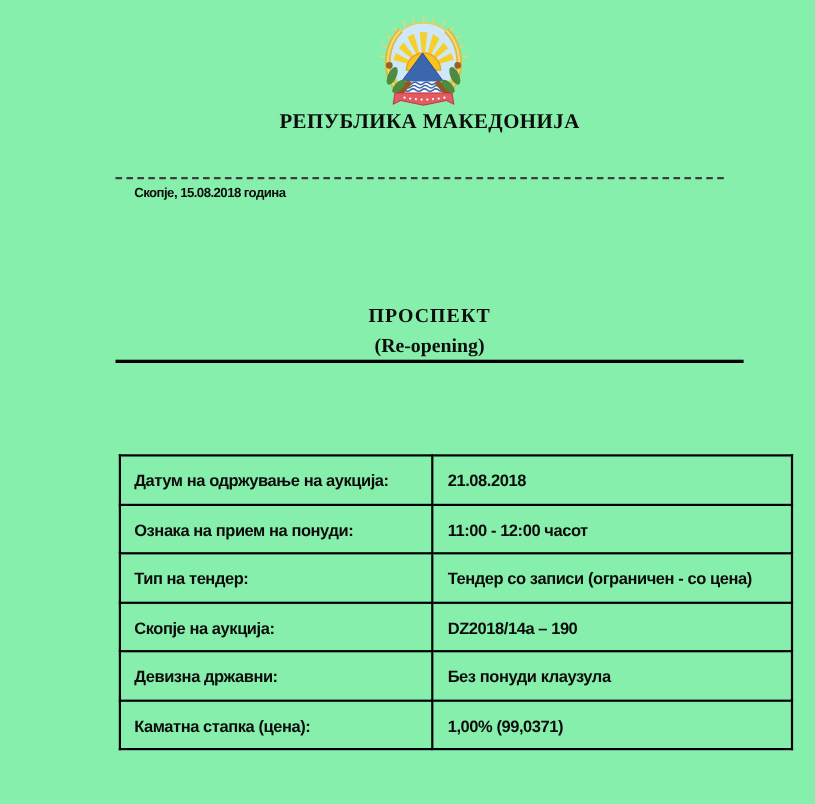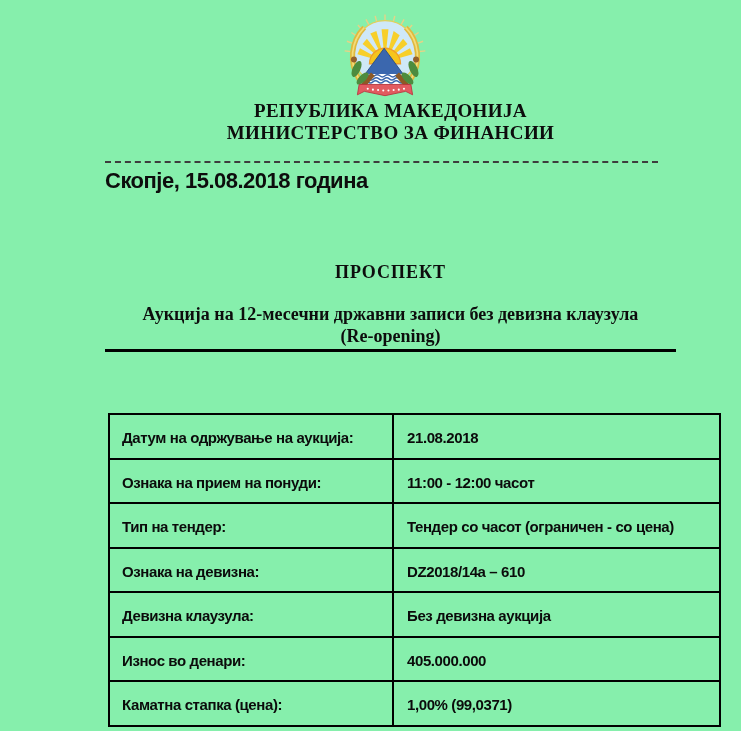--- a/index.html
+++ b/index.html
@@ -11,27 +11,27 @@
   .emblem-wrap{position:absolute;left:341px;top:12px;width:88px;height:88px;}
   .org-heading{
     position:absolute;left:105px;top:100px;width:571px;text-align:center;
     font-weight:bold;font-size:19px;line-height:22px;letter-spacing:.4px;
   }
   
   .dashed-rule{position:absolute;left:105px;top:161px;width:553px;height:0;
     border-top:2px dashed #3d3d3d;}
   
   .dateline{
-    position:absolute;left:105px;top:168px;
+    position:absolute;left:122px;top:168px;
     font-family:"Liberation Sans", sans-serif;font-weight:bold;
-    font-size:22px;letter-spacing:-0.5px;
+    font-size:12px;letter-spacing:-0.5px;
   }
   
   .doc-title{
-    position:absolute;left:105px;top:262px;width:571px;text-align:center;
+    position:absolute;left:105px;top:277px;width:571px;text-align:center;
     font-weight:bold;font-size:18px;letter-spacing:1px;
   }
   .subtitle{
     position:absolute;left:105px;top:303px;width:571px;text-align:center;
     font-weight:bold;font-size:18px;line-height:22px;
     border-bottom:3px solid #000;padding-bottom:2px;
   }
   
   .auction-table{
     position:absolute;left:108px;top:413px;width:570px;
@@ -143,59 +143,53 @@
         <circle cx="54" cy="91" r="1.2"></circle>
           <circle cx="60" cy="90.5" r="1.2"></circle>
         <circle cx="66" cy="90" r="1.2"></circle>
           <circle cx="72" cy="89" r="1.2"></circle>
       </g>
     </svg>
   </div>
 
   <div class="org-heading">
     <div>РЕПУБЛИКА МАКЕДОНИЈА</div>
-    <div>МИНИСТЕРСТВО ЗА ФИНАНСИИ</div>
   </div>
 
   <div class="dashed-rule"></div>
 
   <div class="dateline">Скопје, 15.08.2018 година</div>
 
   <div class="doc-title">ПРОСПЕКТ</div>
 
   <div class="subtitle">
-    <div>Аукција на 12-месечни државни записи без девизна клаузула</div>
     <div>(Re-opening)</div>
   </div>
 
   <table class="auction-table">
     <tbody>
       <tr>
         <td class="col-label">Датум на одржување на аукција:</td>
         <td class="col-value">21.08.2018</td>
       </tr>
       <tr>
         <td class="col-label">Ознака на прием на понуди:</td>
         <td class="col-value">11:00 - 12:00 часот</td>
       </tr>
       <tr>
         <td class="col-label">Тип на тендер:</td>
-        <td class="col-value">Тендер со часот (ограничен - со цена)</td>
+        <td class="col-value">Тендер со записи (ограничен - со цена)</td>
       </tr>
       <tr>
-        <td class="col-label">Ознака на девизна:</td>
-        <td class="col-value">DZ2018/14a – 610</td>
+        <td class="col-label">Скопје на аукција:</td>
+        <td class="col-value">DZ2018/14a – 190</td>
       </tr>
       <tr>
-        <td class="col-label">Девизна клаузула:</td>
-        <td class="col-value">Без девизна аукција</td>
-      </tr>
-      <tr>
-        <td class="col-label">Износ во денари:</td>
-        <td class="col-value">405.000.000</td>
+        <td class="col-label">Девизна државни:</td>
+        <td class="col-value">Без понуди клаузула</td>
       </tr>
       <tr>
         <td class="col-label">Каматна стапка (цена):</td>
         <td class="col-value">1,00% (99,0371)</td>
       </tr>
 
     </tbody>
   </table>
 
 </div>

